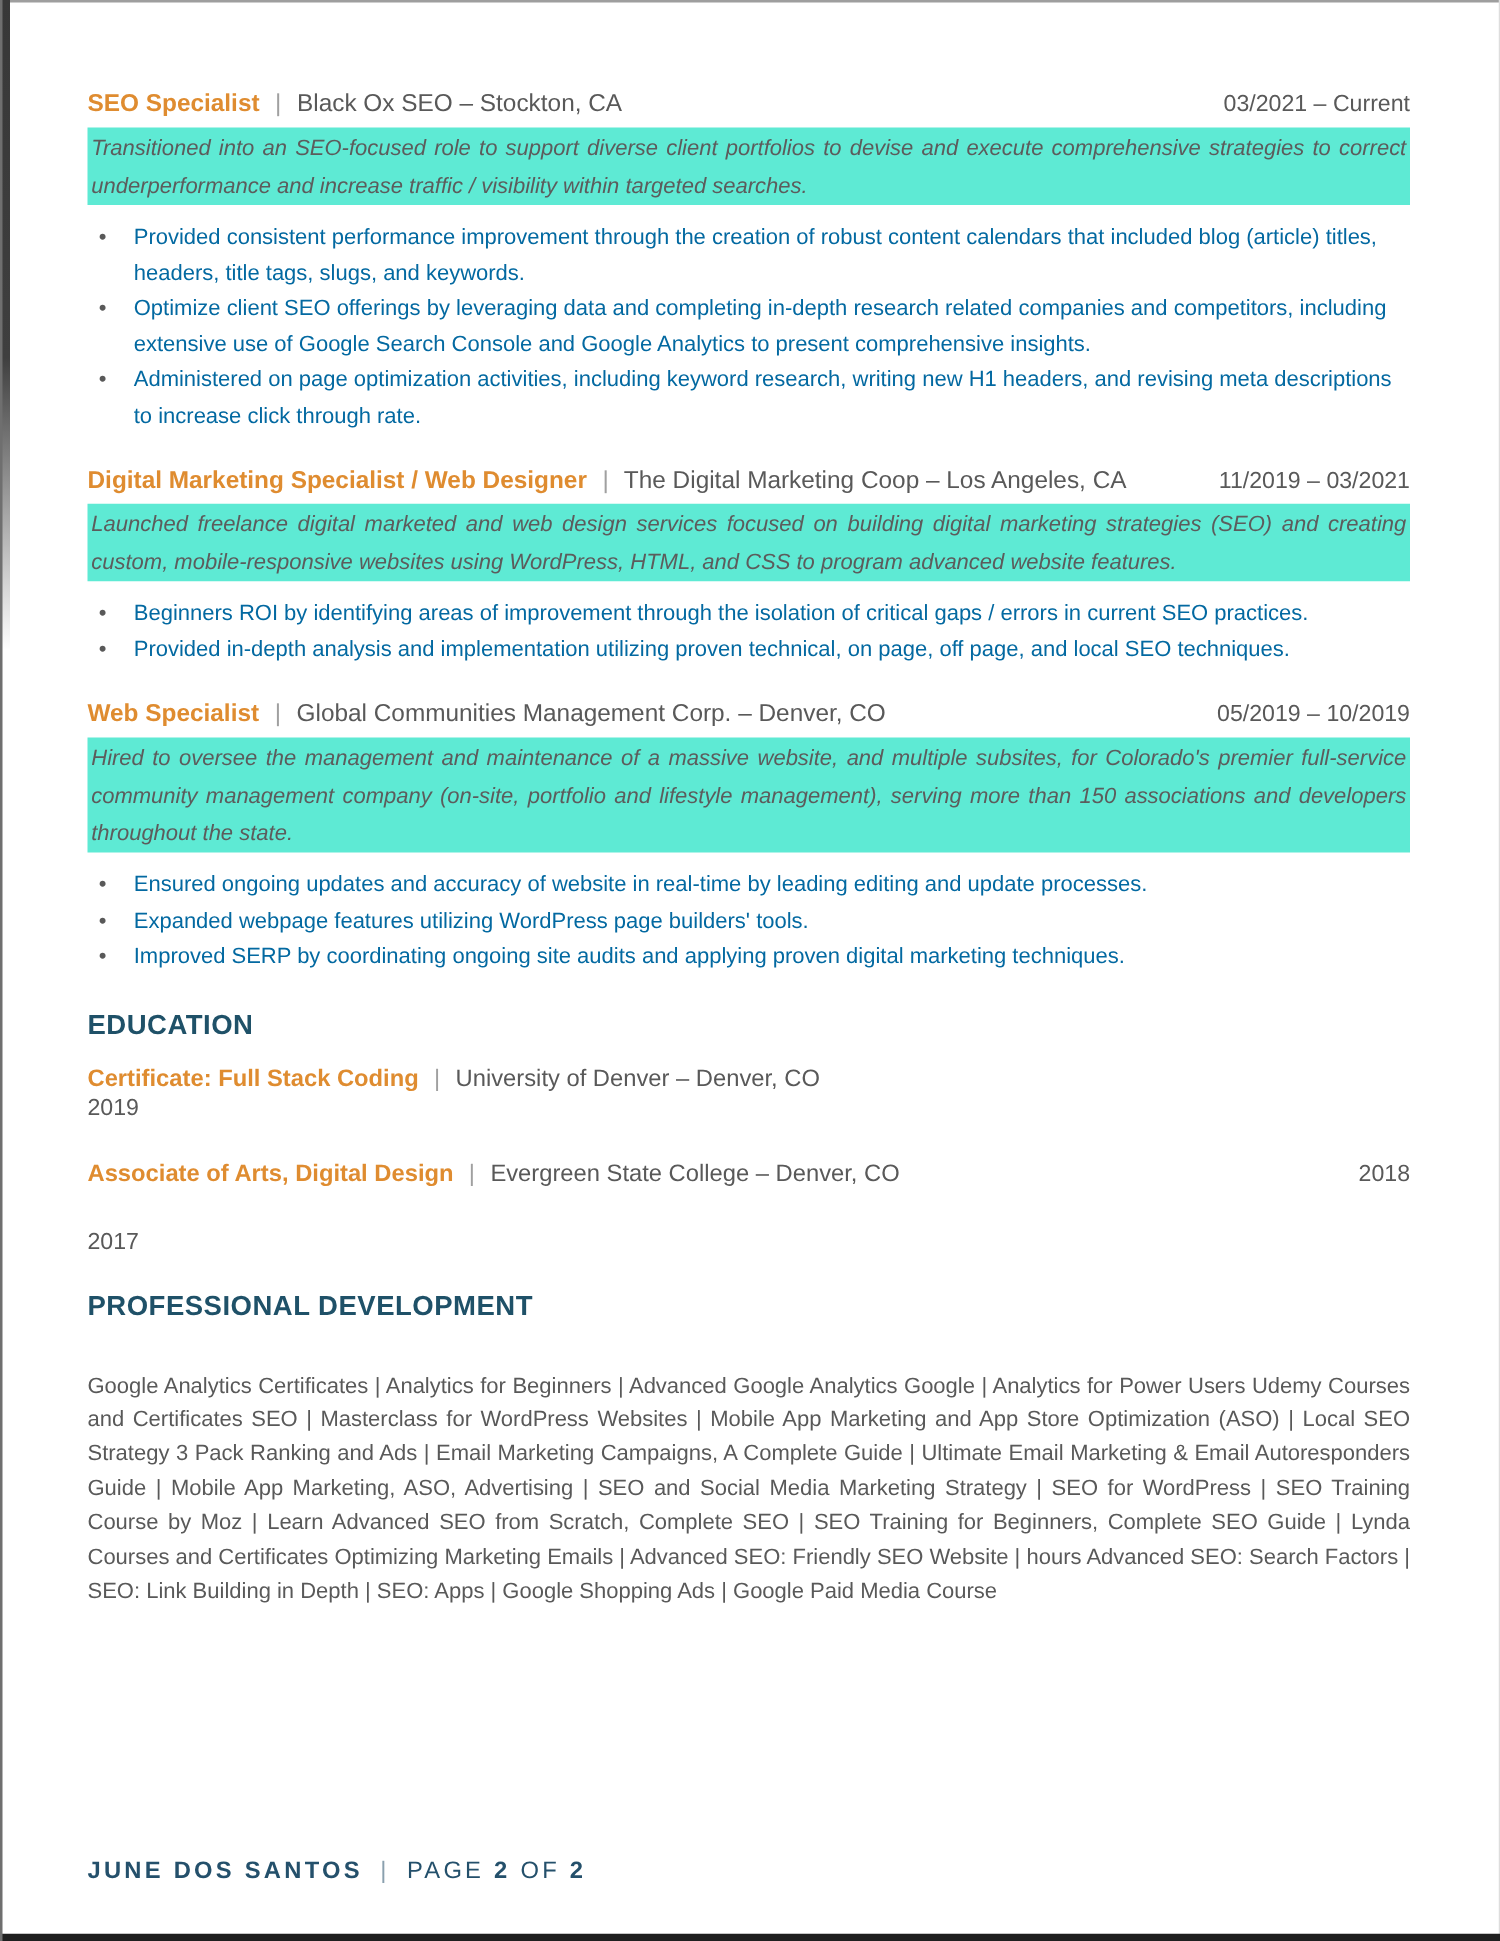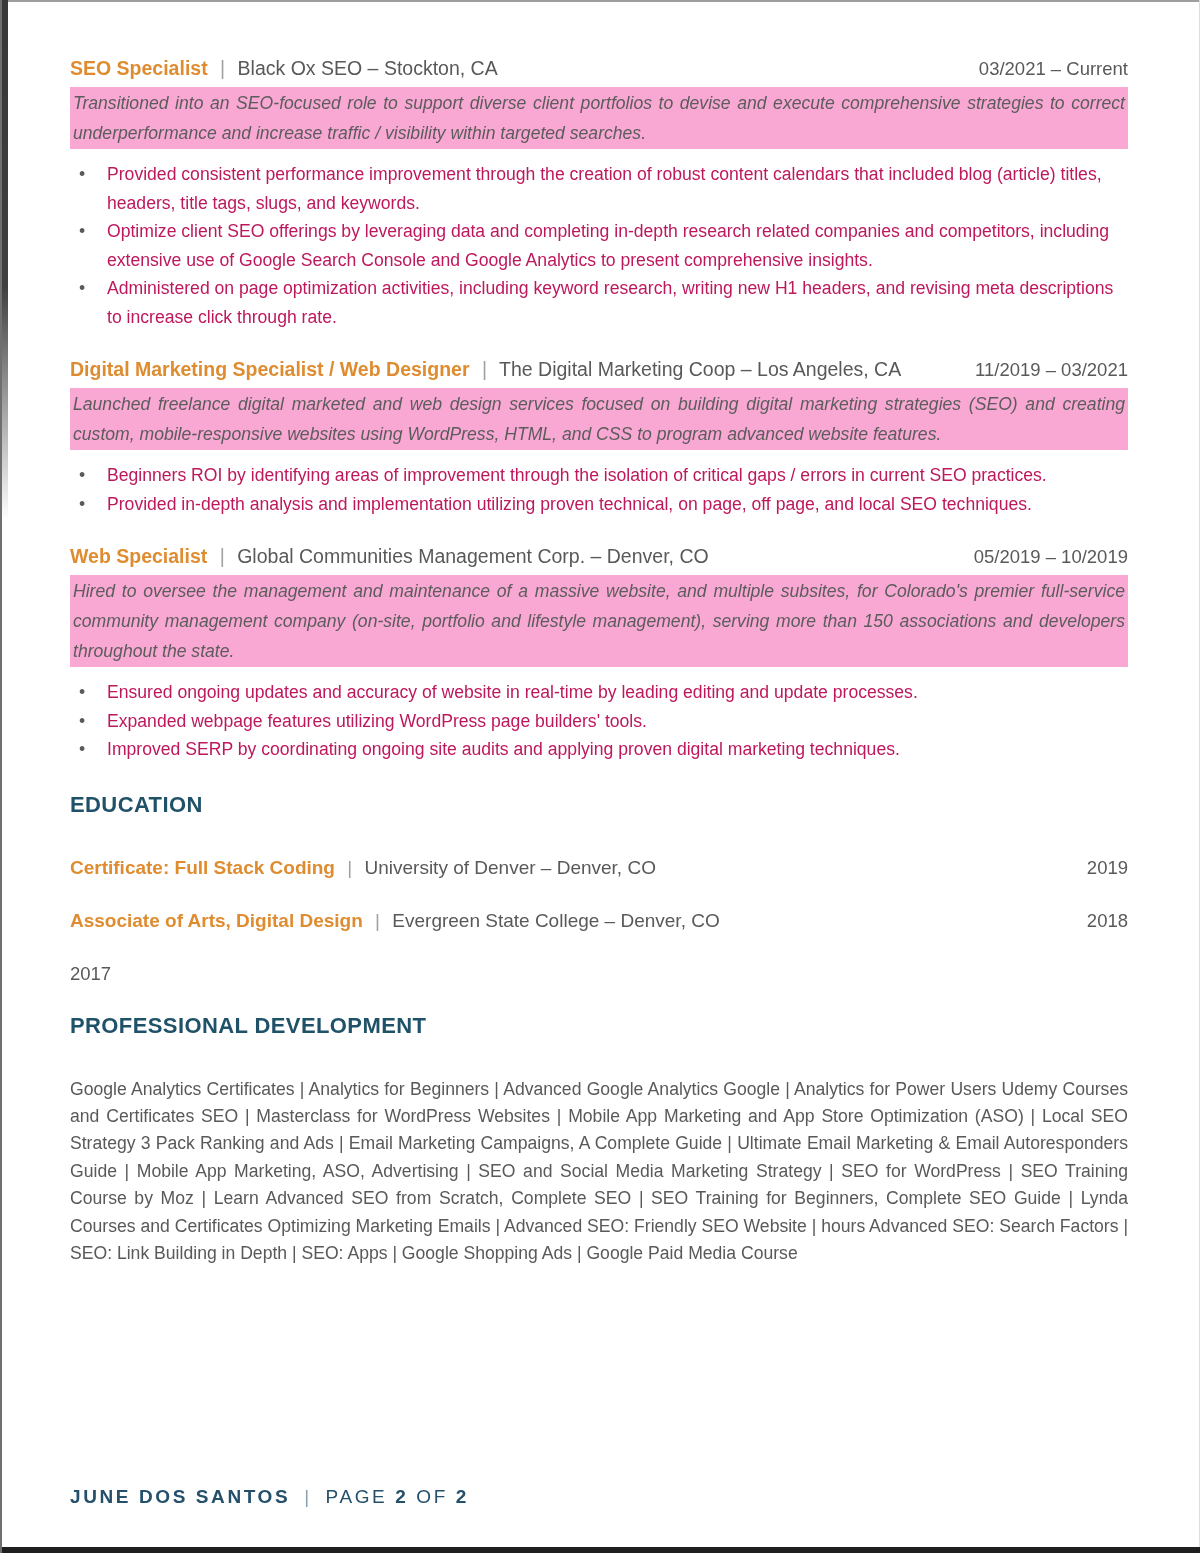--- a/index.html
+++ b/index.html
@@ -11,69 +11,69 @@
     overflow:hidden;
   }
   .edge { position:absolute; z-index:5; }
   .edge-top { top:0; left:0; width:100%; height:2px; background:#9e9e9e; }
   .edge-right { top:0; right:0; width:1px; height:100%; background:#dddddd; }
   .edge-bottom { bottom:0; left:0; width:100%; height:6px; background:#1f1f1f; }
   .edge-left-line { top:0; left:0; width:2px; height:100%; background:#6f6f6f; }
   .edge-left-shadow { top:0; left:0; width:8px; height:520px;
     background:linear-gradient(to bottom, #383838 0%, #3f3f3f 55%, rgba(63,63,63,0) 100%); }
 
-  .content { position:absolute; left:70px; width:1058px; top:57px; z-index:2; }
+  .content { position:absolute; left:70px; width:1058px; top:72px; z-index:2; }
 
   
   .job { margin-bottom:27px; }
   .job-head { display:flex; justify-content:space-between; align-items:baseline; }
   .job-title-line { font-size:19.5px; }
   .job-title { color:#DF8C30; font-weight:700; }
   .hsep { color:#a0a0a0; font-weight:400; margin:0 7px; }
   .job-company { color:#595959; }
   .job-dates { color:#595959; font-size:18.5px; white-space:nowrap; }
 
   .job-summary {
     margin-top:7px;
-    background:#f9a8d4;
+    background:#5eead4;
     color:#5c5c5c;
     font-style:italic;
     font-size:17.6px;
     line-height:30px;
     text-align:justify;
     padding:1px 3px;
   }
 
   .job-bullets { margin-top:11px; list-style:none; }
   .job-bullets li {
     position:relative;
     padding-left:37px;
     font-size:17.6px;
     line-height:28.5px;
-    color:#be185d;
+    color:#0369a1;
   }
   .job-bullets li::before {
     content:"\2022";
     position:absolute;
     left:9px;
     color:#595959;
   }
 
   
   .section-heading {
     color:#1F5168;
     font-size:22px;
     font-weight:700;
     letter-spacing:0.4px;
     margin-top:28px;
   }
 
   
   .edu-row { display:flex; justify-content:space-between; align-items:baseline; margin-top:31px; font-size:19px; }
-  .edu-row.first { margin-top:39px; }
+  .edu-row.first { margin-top:20px;flex-direction:column; }
   .edu-left { }
   .edu-degree { color:#DF8C30; font-weight:700; }
   .edu-school { color:#595959; }
   .edu-year { color:#595959; font-size:18.5px; }
 
   
   .pd-text {
     margin-top:37px;
     font-size:17.6px;
     line-height:27.4px;

